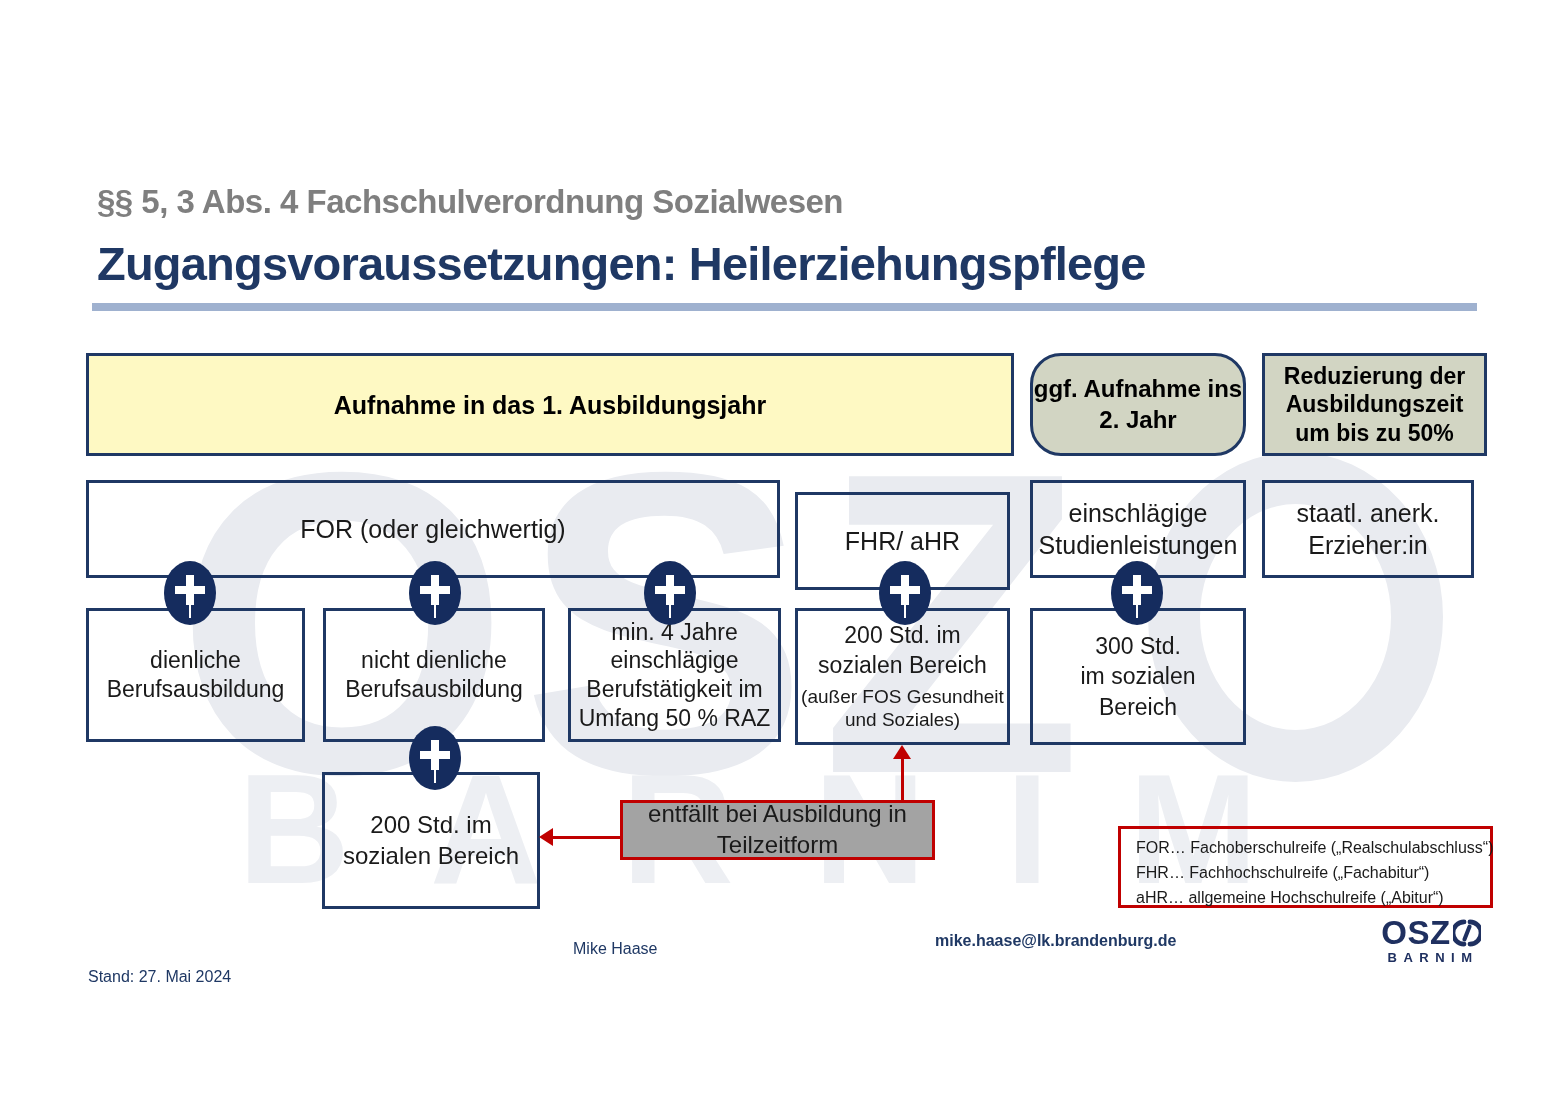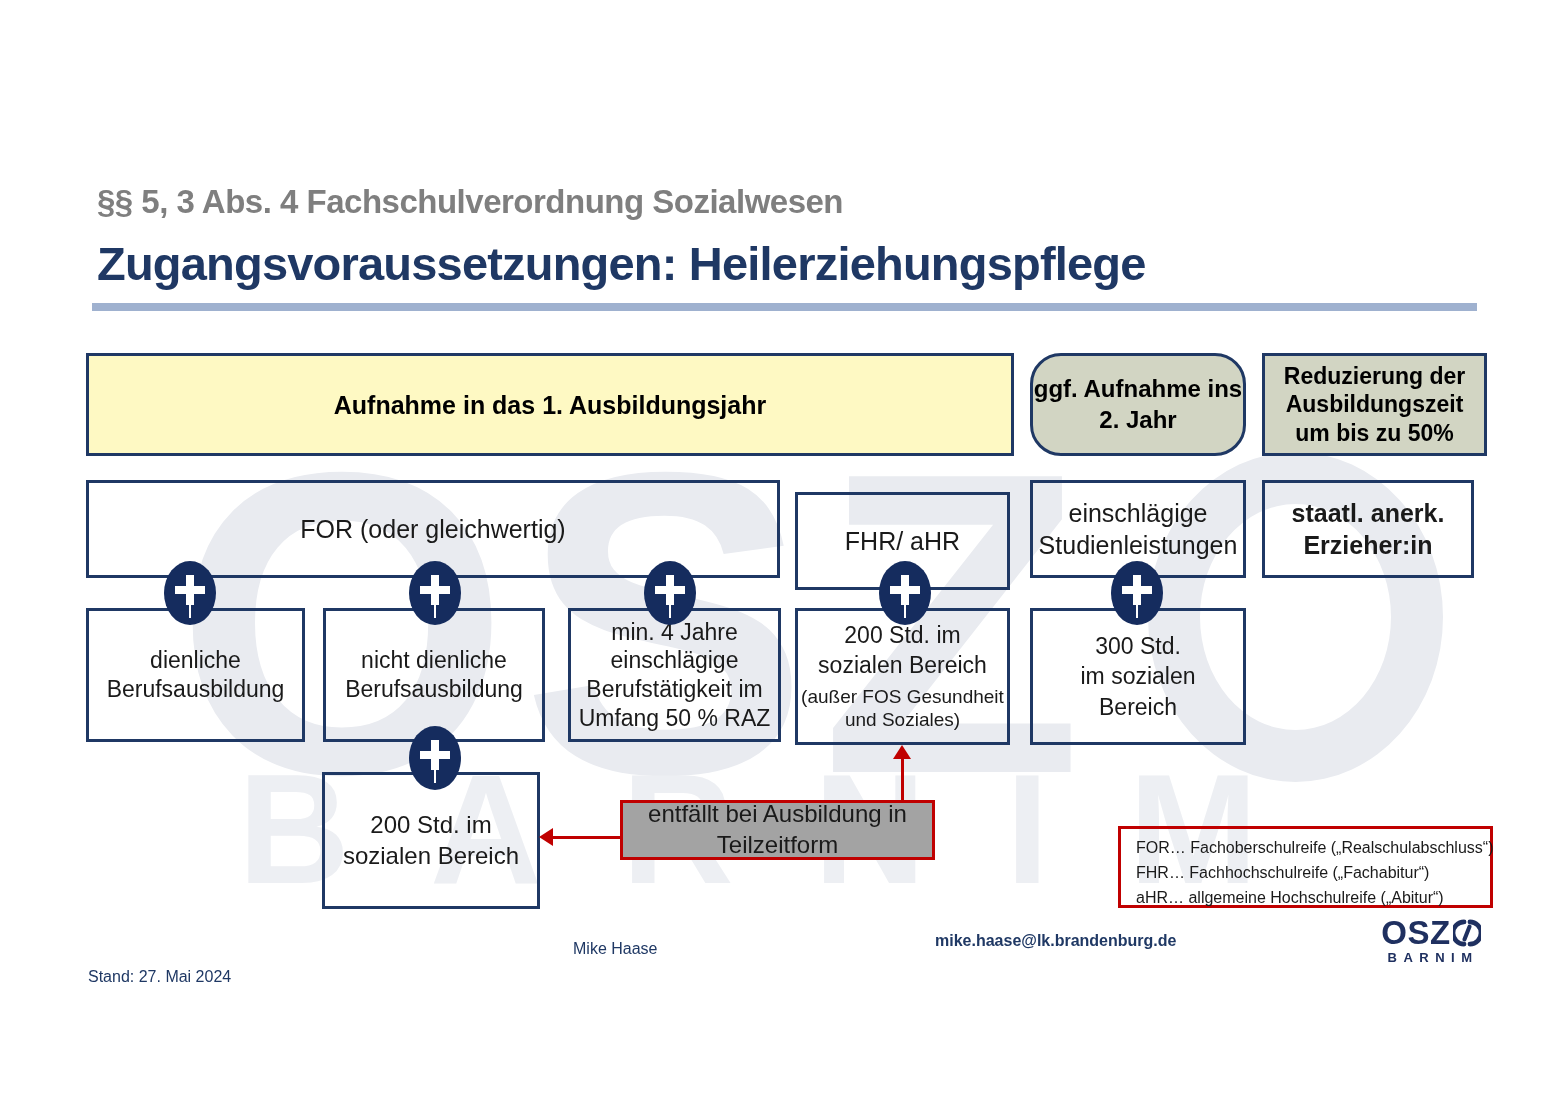--- a/index.html
+++ b/index.html
@@ -26,21 +26,21 @@
          justify-content:center; text-align:center; border:3px solid #1F3864; line-height:1.28; }
   .box .line { display:block; }
   .hdr { font-weight:700; color:#000; font-size:25px; }
   .hdr-blue  { left:86px;  top:353px; width:928px; height:103px; background:#fef9c3; }
   .hdr-olive1{ left:1030px; top:353px; width:216px; height:103px; background:#D2D5C3; font-size:24px;border-radius:31px; }
   .hdr-olive2{ left:1262px; top:353px; width:225px; height:103px; background:#D2D5C3; font-size:23px; line-height:1.22; }
   .plain { background:transparent; color:#1A1A1A; font-size:25px; }
   .b-for { left:86px;  top:480px; width:694px; height:98px; }
   .b-fhr { left:795px; top:492px; width:215px; height:98px; }
   .b-stud{ left:1030px; top:480px; width:216px; height:98px; }
-  .b-erz { left:1262px; top:480px; width:212px; height:98px;font-weight:bold; }
+  .b-erz { left:1262px; top:480px; width:212px; height:98px; }
   .row3 { font-size:23px; }
   .b-dien { left:86px;  top:608px; width:219px; height:134px; }
   .b-nicht{ left:323px; top:608px; width:222px; height:134px; }
   .b-min4 { left:568px; top:608px; width:213px; height:134px; line-height:1.24; }
   .b-fos  { left:795px; top:608px; width:215px; height:137px; }
   .b-300  { left:1030px; top:608px; width:216px; height:137px; line-height:1.32; }
   .b-200b { left:322px; top:772px; width:218px; height:137px; font-size:24px; }
   .small-note { font-size:19px; line-height:1.2; margin-top:6px; }
   
   .note-box { left:620px; top:800px; width:315px; height:60px; background:#a3a3a3;

